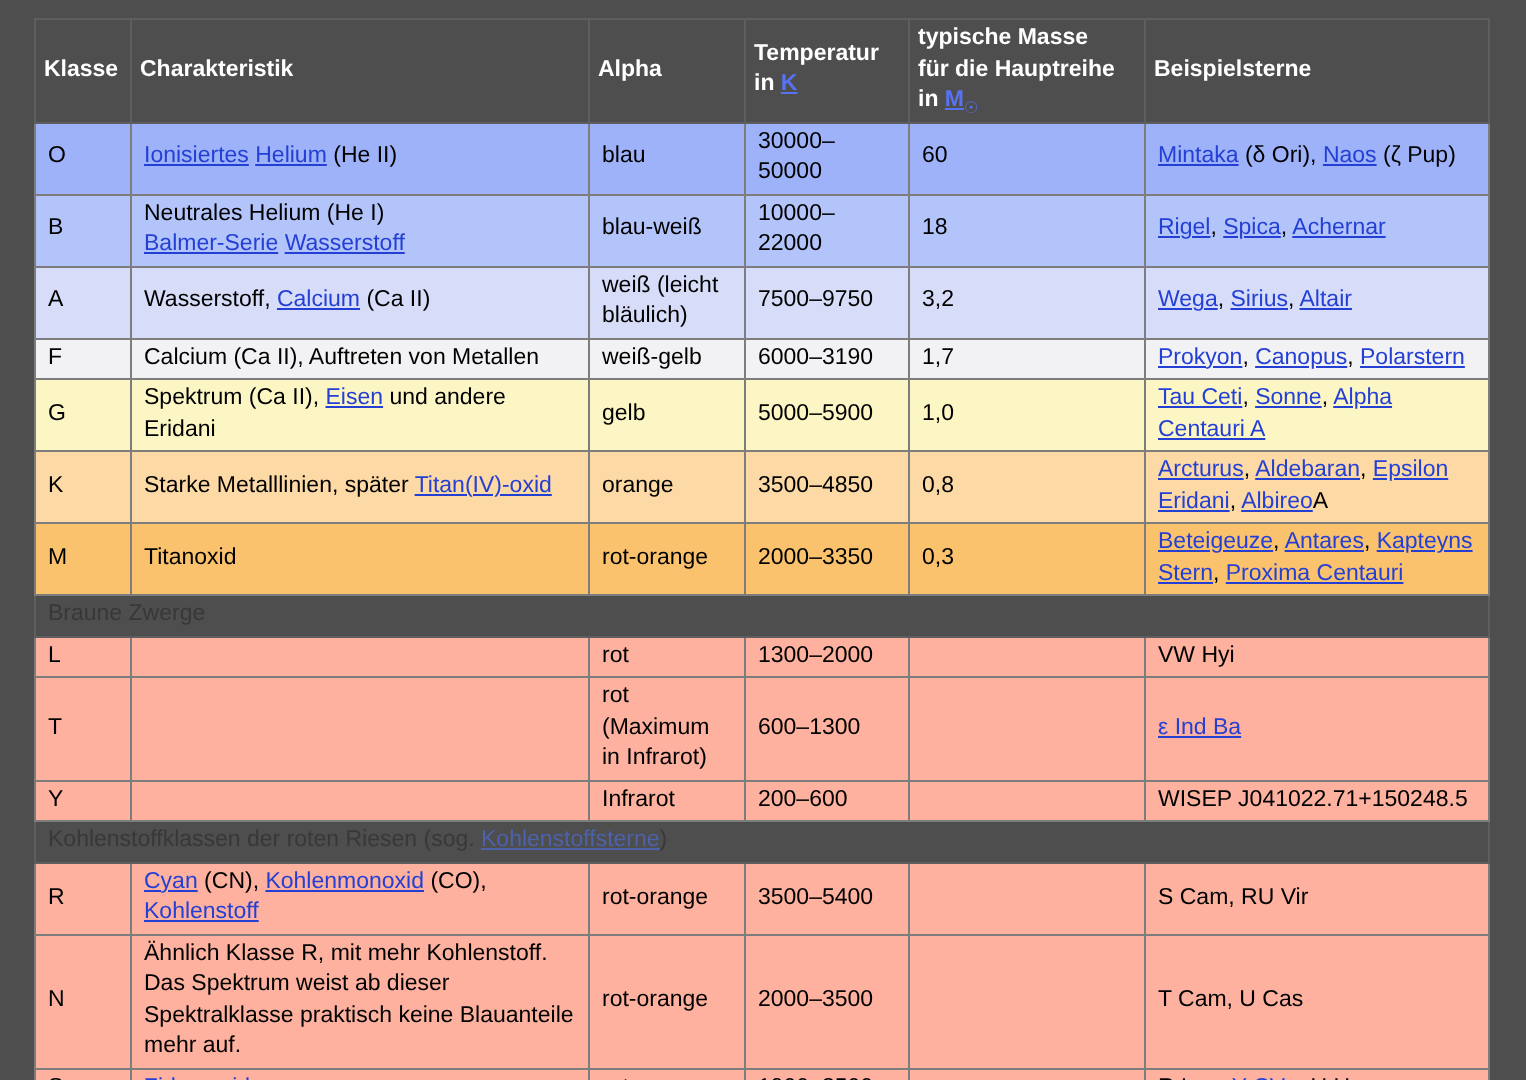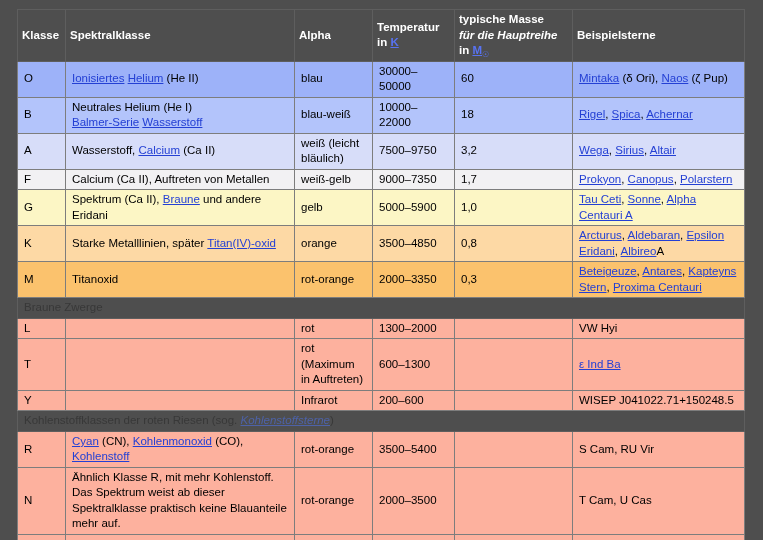--- a/index.html
+++ b/index.html
@@ -23,41 +23,41 @@
     padding: 2px 4px; color: var(--header-text, #fff); font-weight: bold;
     border: 1px solid var(--dark-border, #5e5e5e); background: transparent;
   }
   tr.section td {
     border: 1px solid var(--dark-border, #5e5e5e);
     color: var(--section-text, #383838); background: transparent;
   }
   a { text-decoration: underline; cursor: pointer; }
   a.lnk  { color: var(--link, #2440d4); }
   a.hlnk { color: var(--header-link, #5873f2); }
-  a.slnk { color: var(--section-link, #4d62a8); font-style: italic; }
-  .it { font-style: italic; }
+  a.slnk { color: var(--section-link, #4d62a8); }
+  .it { }
   sub { font-size: 8px; line-height: 0; }
 </style>
 </head>
 <body>
 
 <div class="page">
   <table class="spectral" id="tbl">
     <colgroup id="cols">
         <col style="width: 48px;">
         <col style="width: 229px;">
         <col style="width: 78px;">
         <col style="width: 82px;">
         <col style="width: 118px;">
         <col style="width: 172px;">
       </colgroup>
     <thead id="thead">
         <tr>
           <th><span>Klasse</span></th>
-          <th><span>Spektralklasse</span></th>
+          <th><span>Charakteristik</span></th>
           <th><span>Alpha</span></th>
           <th><span>Temperatur</span><br><span>in </span><a href="#" class="lnk hlnk">K</a></th>
           <th><span>typische Masse</span><br><span class="it">für die Hauptreihe</span><br><span>in </span><a href="#" class="lnk hlnk">M<sub>☉</sub></a></th>
           <th><span>Beispielsterne</span></th>
         </tr>
       </thead>
     <tbody id="tbody">
         <tr style="background: rgb(157, 178, 249);">
           <td>O</td>
           <td><a href="#" class="lnk">Ionisiertes</a><span> </span><a href="#" class="lnk">Helium</a><span> (He II)</span></td>
@@ -79,27 +79,27 @@
           <td><span>Wasserstoff, </span><a href="#" class="lnk">Calcium</a><span> (Ca II)</span></td>
           <td><span>weiß (leicht bläulich)</span></td>
           <td><span>7500–9750</span></td>
           <td><span>3,2</span></td>
           <td><a href="#" class="lnk">Wega</a><span>, </span><a href="#" class="lnk">Sirius</a><span>, </span><a href="#" class="lnk">Altair</a></td>
         </tr>
         <tr style="background: rgb(242, 241, 243);">
           <td>F</td>
           <td><span>Calcium (Ca II), Auftreten von Metallen</span></td>
           <td><span>weiß-gelb</span></td>
-          <td><span>9000–7350</span></td>
+          <td><span>6000–3190</span></td>
           <td><span>1,7</span></td>
           <td><a href="#" class="lnk">Prokyon</a><span>, </span><a href="#" class="lnk">Canopus</a><span>, </span><a href="#" class="lnk">Polarstern</a></td>
         </tr>
         <tr style="background: rgb(252, 246, 197);">
           <td>G</td>
-          <td><span>Spektrum (Ca II), </span><a href="#" class="lnk">Braune</a><span> und andere Eridani</span></td>
+          <td><span>Spektrum (Ca II), </span><a href="#" class="lnk">Eisen</a><span> und andere Eridani</span></td>
           <td><span>gelb</span></td>
           <td><span>5000–5900</span></td>
           <td><span>1,0</span></td>
           <td><a href="#" class="lnk">Tau Ceti</a><span>, </span><a href="#" class="lnk">Sonne</a><span>, </span><a href="#" class="lnk">Alpha Centauri A</a></td>
         </tr>
         <tr style="background: rgb(253, 217, 165);">
           <td>K</td>
           <td><span>Starke Metalllinien, später </span><a href="#" class="lnk">Titan(IV)-oxid</a></td>
           <td><span>orange</span></td>
           <td><span>3500–4850</span></td>
@@ -121,21 +121,21 @@
           <td>L</td>
           <td></td>
           <td><span>rot</span></td>
           <td><span>1300–2000</span></td>
           <td></td>
           <td><span>VW Hyi</span></td>
         </tr>
         <tr style="background: rgb(253, 177, 158);">
           <td>T</td>
           <td></td>
-          <td><span>rot (Maximum in Auftreten)</span></td>
+          <td><span>rot (Maximum in Infrarot)</span></td>
           <td><span>600–1300</span></td>
           <td></td>
           <td><a href="#" class="lnk">ε Ind Ba</a></td>
         </tr>
         <tr style="background: rgb(253, 177, 158);">
           <td>Y</td>
           <td></td>
           <td><span>Infrarot</span></td>
           <td><span>200–600</span></td>
           <td></td>

